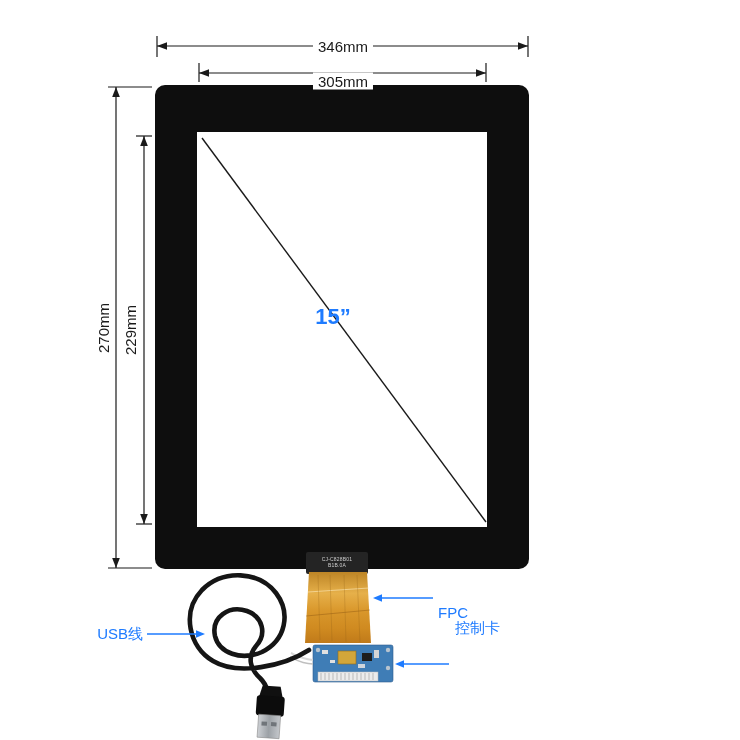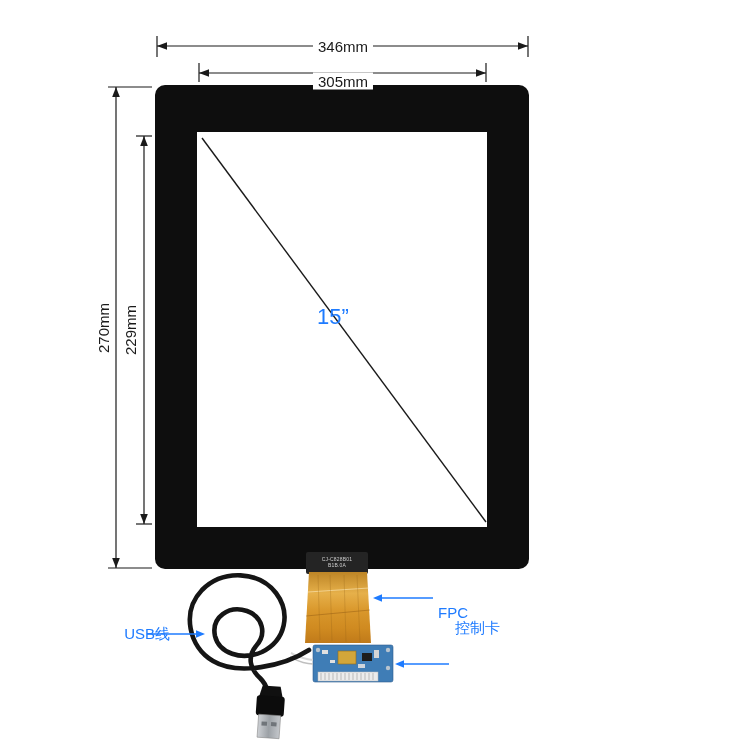--- a/index.html
+++ b/index.html
@@ -20,21 +20,21 @@
   svg.overlay{position:absolute;left:0;top:0;z-index:2;pointer-events:none;}
   .dim line{stroke:var(--dimension-black);stroke-width:1.2;}
   .dim polygon{fill:var(--dimension-black);}
   .lead line{stroke:var(--annotation-blue);stroke-width:1.6;}
   .lead polygon{fill:var(--annotation-blue);}
   .txt{position:absolute;z-index:3;white-space:nowrap;}
   .dim-label{font-size:15px;color:var(--dimension-black);background:#fff;padding:0 5px;
              transform:translate(-50%,-50%);}
   .dim-label.vert{transform:translate(-50%,-50%) rotate(-90deg);padding:0 4px;}
   .blue-label{font-size:15px;color:var(--annotation-blue);}
-  .diag-label{font-size:22px;font-weight:400;color:var(--annotation-blue);
+  .diag-label{font-size:22px;font-weight:700;color:var(--annotation-blue);
               transform:translate(-50%,-50%);}
   .fpc-tab-text{font-size:5px;line-height:6px;color:#cfcfcf;text-align:center;
                 transform:translate(-50%,-50%);letter-spacing:.2px;}
 </style>
 </head>
 <body>
 
 <div class="stage">
 
   <div class="panel">
@@ -156,21 +156,21 @@
     </g>
   </svg>
 
   <div class="txt dim-label" style="left:343px;top:46px;">346mm</div>
   <div class="txt dim-label" style="left:343px;top:81px;">305mm</div>
   <div class="txt dim-label vert" style="left:103px;top:328px;">270mm</div>
   <div class="txt dim-label vert" style="left:130px;top:330px;">229mm</div>
 
   <div class="txt diag-label" style="left:333px;top:317px;">15”</div>
 
-  <div class="txt blue-label" style="left:143px;top:634px;transform:translate(-100%,-50%);margin-left:27px;">USB线</div>
+  <div class="txt blue-label" style="left:143px;top:634px;transform:translate(-100%,-50%);">USB线</div>
   <div class="txt blue-label" style="left:438px;top:612px;transform:translate(0,-50%);">FPC</div>
   <div class="txt blue-label" style="left:455px;top:628px;transform:translate(0,-50%);">控制卡</div>
 
   <div class="txt fpc-tab-text" style="left:337px;top:562px;">
     <div>CJ-C828B01</div>
     <div>B1B.0A</div>
   </div>
 
 </div>
 

